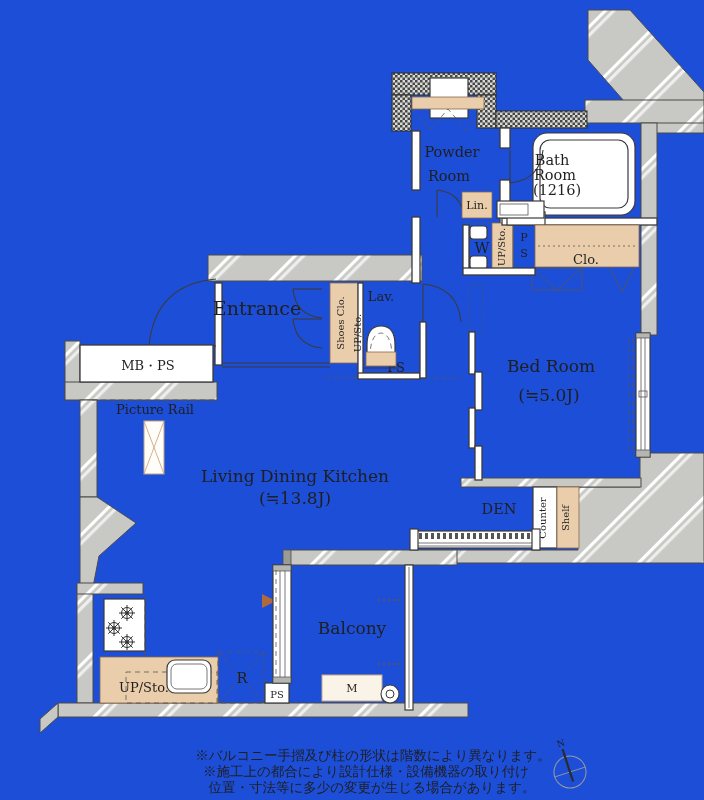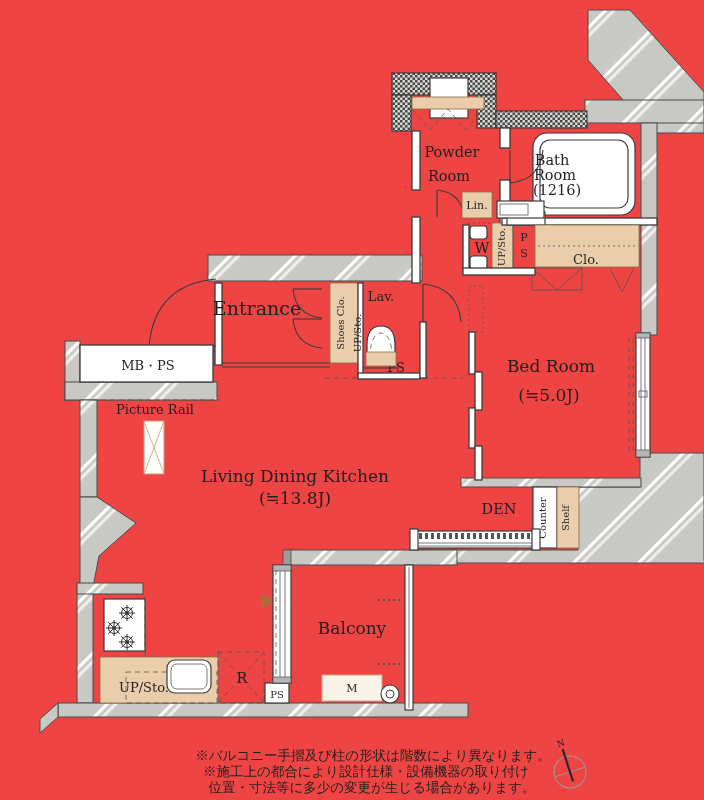--- a/index.html
+++ b/index.html
@@ -1,16 +1,16 @@
 <!DOCTYPE html>
 <html><head>
 <meta charset="utf-8">
 <style>
   html,body{margin:0;padding:0;background:#ffffff;}
-  .stage{position:relative;width:704px;height:800px;background:#ef4444;overflow:hidden;
+  .stage{position:relative;width:704px;height:800px;background:#1d4ed8;overflow:hidden;
          font-family:"DejaVu Serif","Liberation Serif",serif;}
   svg{position:absolute;left:0;top:0;}
   .wall{stroke:#4b4b4b;stroke-width:1;}
   .chk{stroke:#2f2f2f;stroke-width:1;}
   .thin{fill:#ffffff;stroke:#3b3b3b;stroke-width:1.3;}
   .ln{stroke:#3b3b3b;fill:none;stroke-width:1.1;}
   .lnthin{stroke:#555;fill:none;stroke-width:0.8;}
   .dash{stroke-dasharray:5 4;}
   .dot{stroke-dasharray:2 3;}
   .tan{fill:#eacdab;stroke:#8a6a4a;stroke-width:0.8;}

